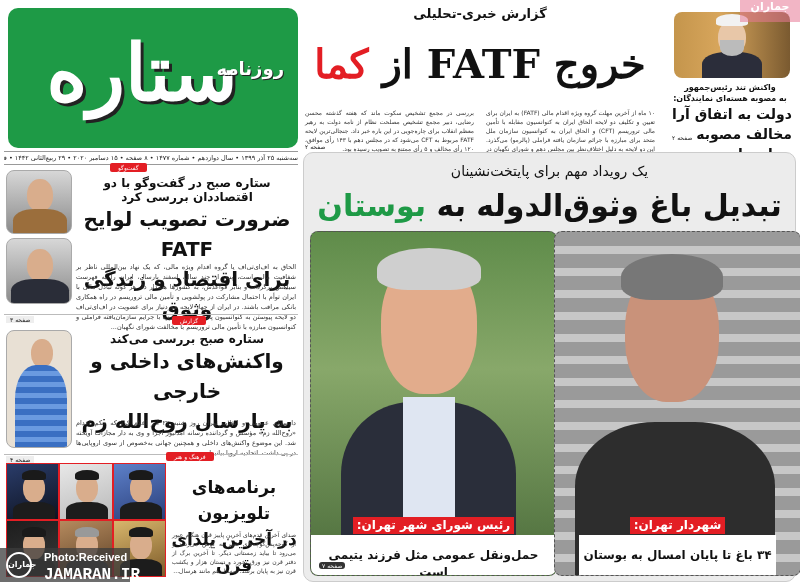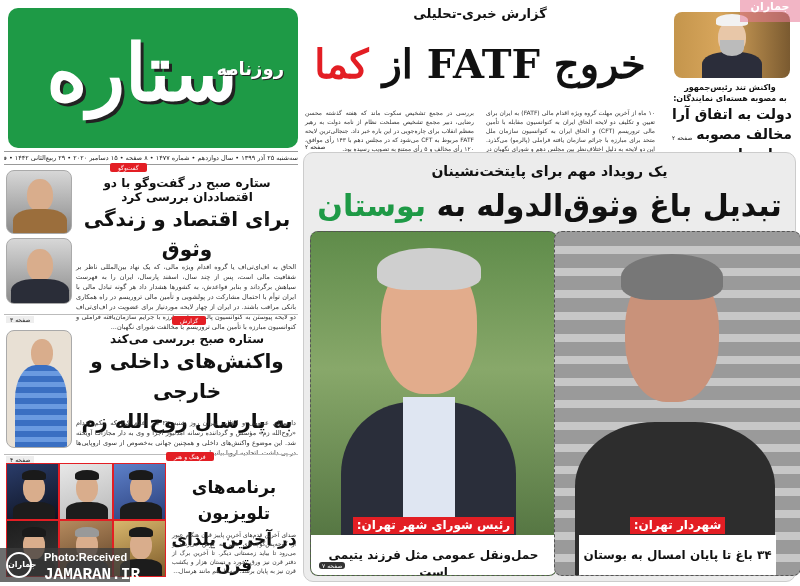--- a/index.html
+++ b/index.html
@@ -37,21 +37,21 @@
   .rouhani-pic .turban { position: absolute; left: 42px; top: 2px; width: 32px; height: 12px; background: #f2f2f2; border-radius: 50% 50% 20% 20%; }
   .rouhani-pic .beard { position: absolute; left: 46px; top: 28px; width: 24px; height: 16px; background: #bbb; border-radius: 0 0 50% 50%; }
   .rouhani-pic .robe { position: absolute; left: 28px; top: 40px; width: 60px; height: 30px; background: #2b2d3a; border-radius: 40% 40% 0 0; }
   .jamaran-tag { position: absolute; left: 740px; top: 0; width: 60px; height: 22px; background: rgba(232,120,150,0.55); color: #fff; font-size: 11px; font-weight: bold; text-align: center; direction: rtl; }
   .rk1 { position: absolute; left: 668px; top: 82px; width: 124px; font-size: 8px; font-weight: bold; direction: rtl; text-align: center; line-height: 11px; }
   .rh { position: absolute; left: 668px; top: 104px; width: 124px; font-size: 14px; font-weight: bold; direction: rtl; text-align: right; line-height: 20px; }
   .rpage { position: absolute; left: 672px; top: 134px; font-size: 6px; direction: rtl; }
 
   
   .bigbox { position: absolute; left: 303px; top: 152px; width: 493px; height: 430px; background: #ececec; border-radius: 10px; border: 1px solid #ccc; }
-  .bb-kicker { position: absolute; left: 0; top: 10px; width: 100%; text-align: center; font-size: 14px; font-weight: bold; direction: rtl; }
+  .bb-kicker { position: absolute; left: 0; top: 10px; width: 100%; text-align: center; font-size: 14px; font-weight: normal; direction: rtl; }
   .bb-head { position: absolute; left: 0; top: 30px; width: 100%; text-align: center; font-size: 30px; font-weight: bold; direction: rtl; line-height: 46px; }
   .bb-head .green { color: #1e9a46; }
   .photo { position: absolute; top: 78px; width: 247px; height: 345px; border-radius: 8px; border: 1px dashed #555; overflow: hidden; }
   .photo.left { left: 6px; background: linear-gradient(180deg,#5f8c4a 0%,#88a86a 40%,#4a6b3a 100%); }
   .photo.right { left: 250px; background: repeating-linear-gradient(180deg,#9a9a9a 0 14px,#c7c7c7 14px 22px); }
   .person-head { position: absolute; border-radius: 48% 48% 44% 44%; }
   .person-hair { position: absolute; border-radius: 50% 50% 30% 30%; }
   .person-suit { position: absolute; border-radius: 40% 40% 0 0; }
   .person-shirt { position: absolute; }
   .cap { position: absolute; width: 100%; text-align: center; direction: rtl; }
@@ -112,20 +112,21 @@
 <div class="pic ph-grey" style="left:6px;top:170px;width:66px;height:64px;">
   <div class="mini-face" style="left:20px;top:8px;width:26px;height:32px;"></div>
   <div class="mini-body" style="left:6px;top:38px;width:54px;height:28px;background:#9b6e3c;"></div>
 </div>
 <div class="pic ph-grey" style="left:6px;top:238px;width:66px;height:66px;">
   <div class="mini-face" style="left:20px;top:10px;width:26px;height:32px;"></div>
   <div class="mini-body" style="left:4px;top:40px;width:58px;height:28px;background:#2a2d38;"></div>
 </div>
 <div class="story" style="left:76px;top:176px;width:222px;">
   <div class="kicker">ستاره صبح در گفت‌وگو با دو اقتصاددان بررسی کرد</div>
+  <div class="headline">ضرورت تصویب لوایح FATF</div>
   <div class="headline">برای اقتصاد و زندگی وثوق</div>
 </div>
 <div class="story body" style="left:76px;top:262px;width:220px;">الحاق به اف‌ای‌تی‌اف یا گروه اقدام ویژه مالی، که یک نهاد بین‌المللی ناظر بر شفافیت مالی است، پس از چند سال، اسفند پارسال، ایران را به فهرست سیاهش برگرداند و بنابر قواعدش، به کشورها هشدار داد هر گونه تبادل مالی با ایران توأم با احتمال مشارکت در پولشویی و تأمین مالی تروریسم در راه همکاری بانکی مراقب باشند. در ایران از چهار لایحه موردنیاز برای عضویت در اف‌ای‌تی‌اف دو لایحه پیوستن به کنوانسیون پالرمو برای مبارزه با جرایم سازمان‌یافته فراملی و کنوانسیون مبارزه با تأمین مالی تروریسم با مخالفت شورای نگهبان...</div>
 <div class="pagebar" style="top:314px;">
   <span class="pageref">صفحه ۳</span>
 </div>
 
 <div class="tag" style="left:172px;top:316px;">گزارش</div>
 <div class="pic" style="left:6px;top:330px;width:66px;height:118px;background:#e8e0d4;">
   <div class="mini-face" style="left:24px;top:8px;width:22px;height:28px;"></div>

